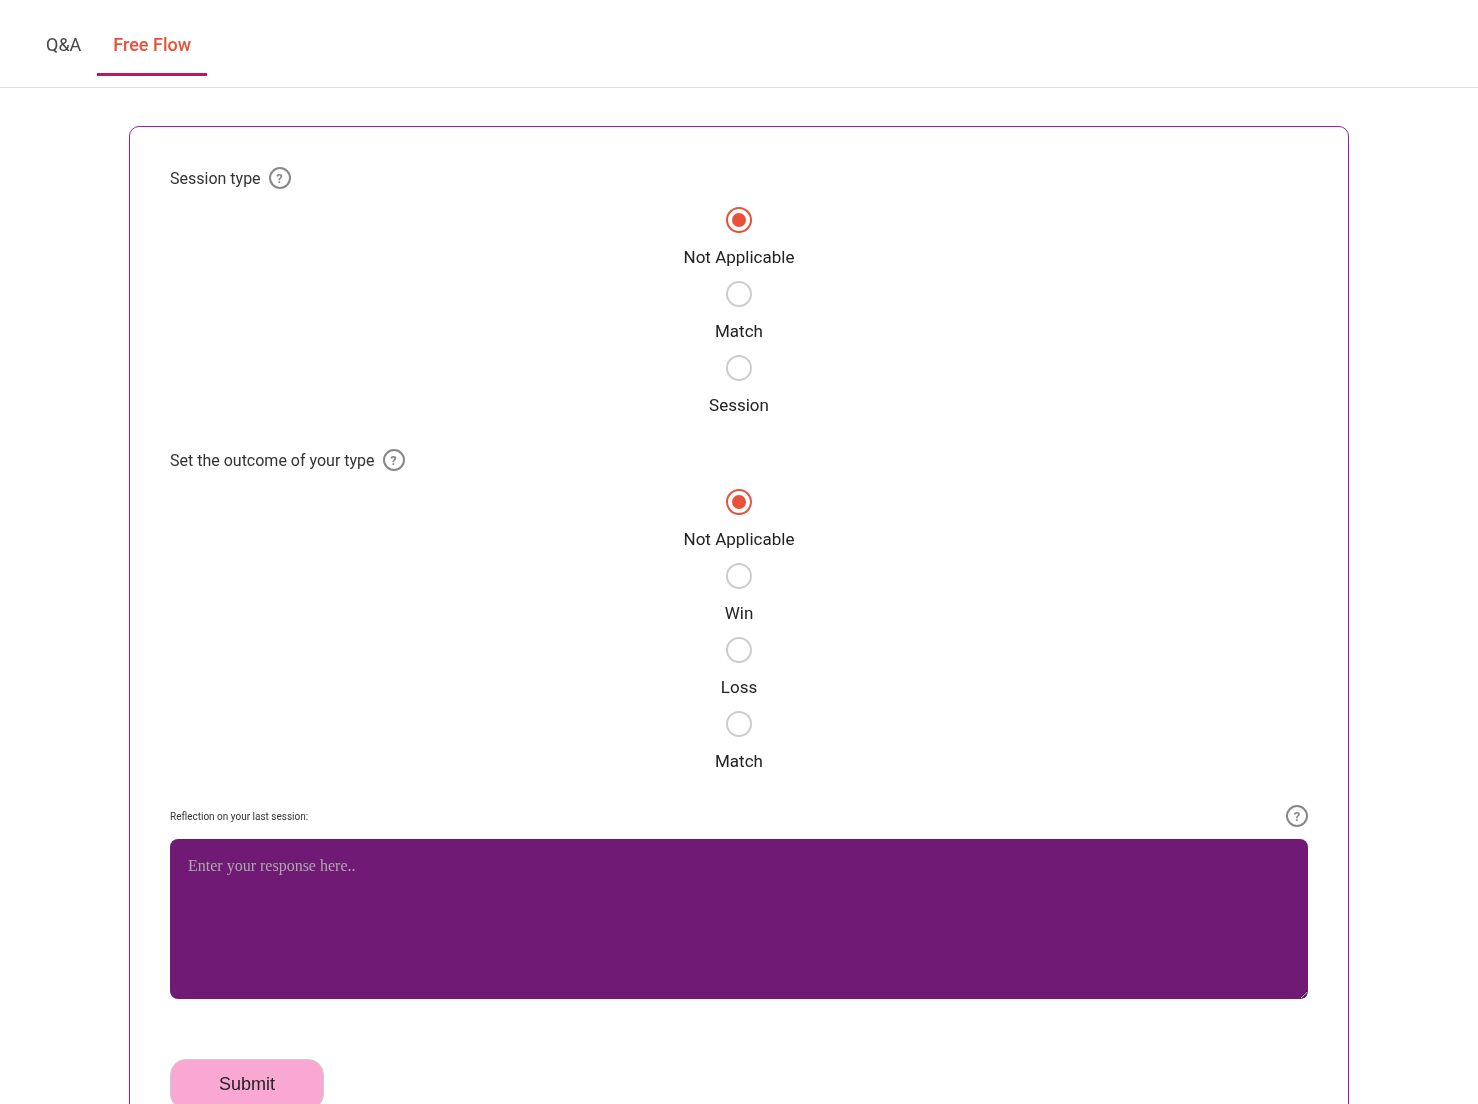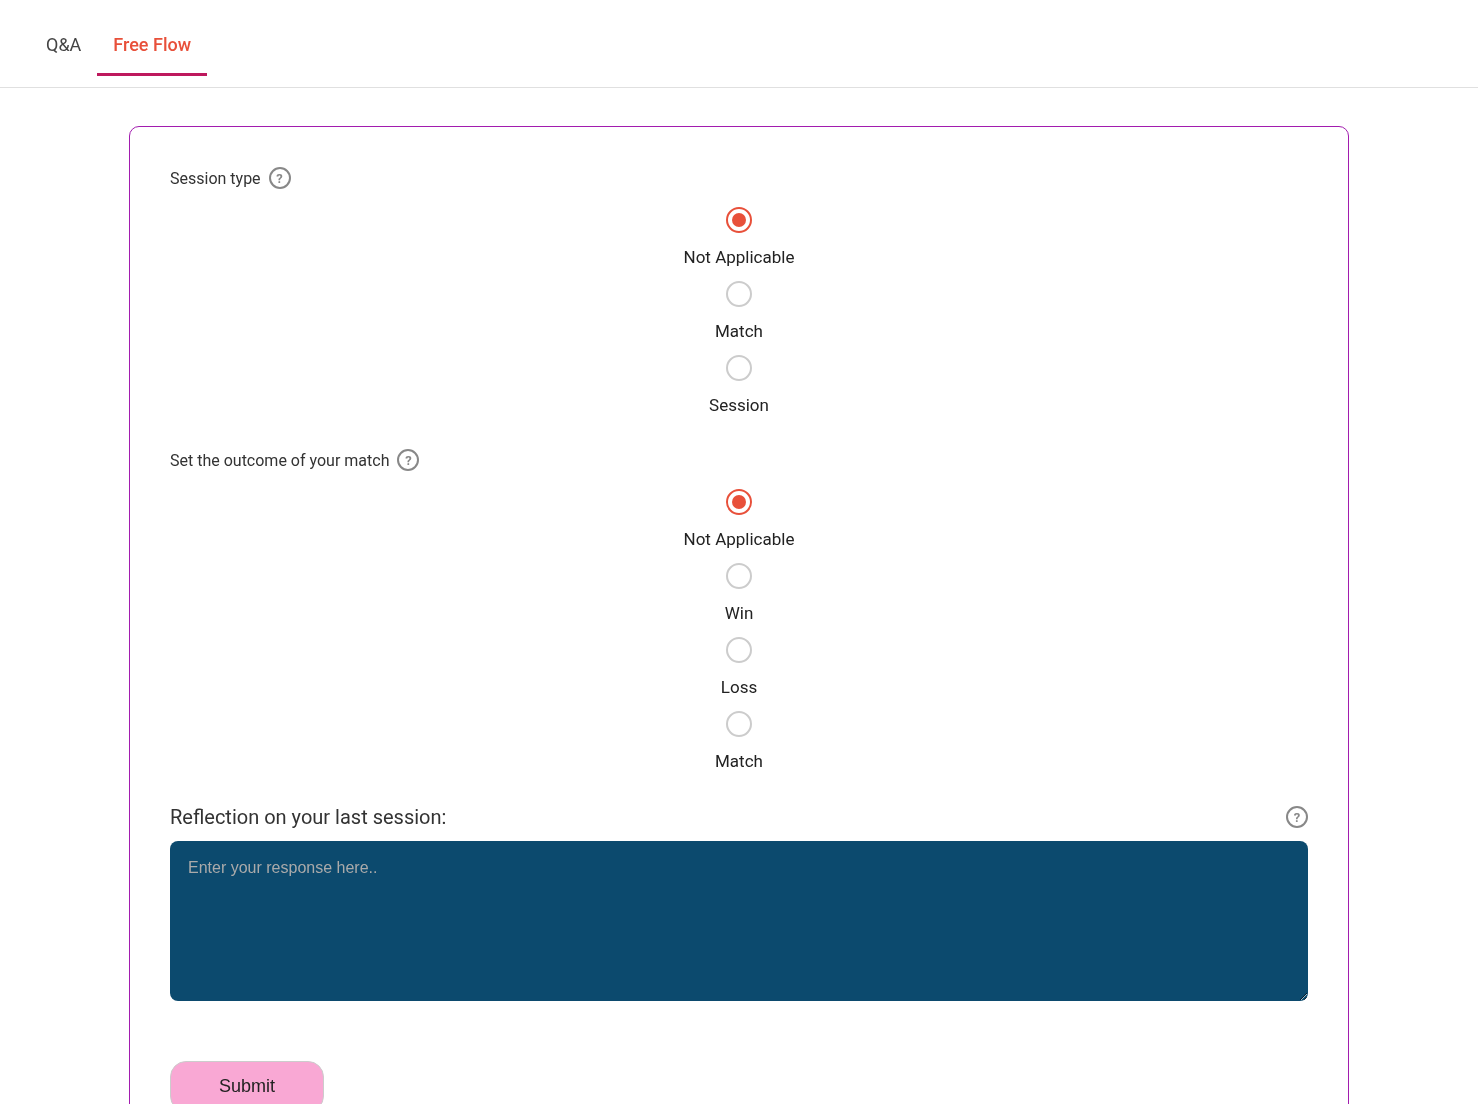--- a/index.html
+++ b/index.html
@@ -131,36 +131,36 @@
     }
 
     .reflection-header {
       display: flex;
       align-items: center;
       justify-content: space-between;
       margin-bottom: 12px;
     }
 
     .reflection-label {
-      font-size: 20px;
+      font-size: 10px;
       color: #333;
     }
 
     .reflection-textarea {
       width: 100%;
       height: 160px;
-      background: #0c4a6e;
+      background: #701a75;
       border: none;
       border-radius: 8px;
       padding: 18px 18px;
       font-size: 16px;
       color: #aaa;
       resize: vertical;
       outline: none;
-      font-family: Liberation Sans, sans-serif;
+      font-family: Liberation Serif, serif;
     }
 
     .reflection-textarea::placeholder {
       color: #aaaaaa;
     }
 
     .submit-btn {
       margin-top: 28px;
       padding: 14px 48px;
       background: #f9a8d4;
@@ -202,21 +202,21 @@
         <label class="radio-option">
           <div class="radio-circle"></div>
           <span class="radio-label">Session</span>
         </label>
       </div>
     </div>
 
     
     <div class="section-divider">
       <div class="section-label">
-        <span>Set the outcome of your match</span>
+        <span>Set the outcome of your type</span>
         <span class="help-icon">?</span>
       </div>
       <div class="radio-group">
         <label class="radio-option">
           <div class="radio-circle selected"></div>
           <span class="radio-label">Not Applicable</span>
         </label>
         <label class="radio-option">
           <div class="radio-circle"></div>
           <span class="radio-label">Win</span>

